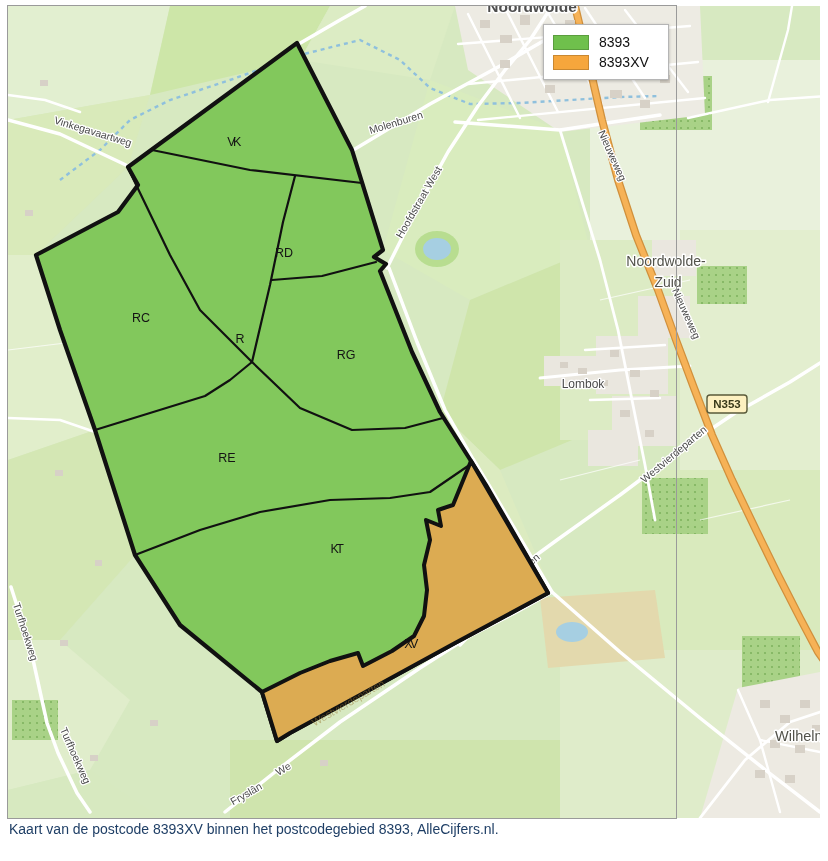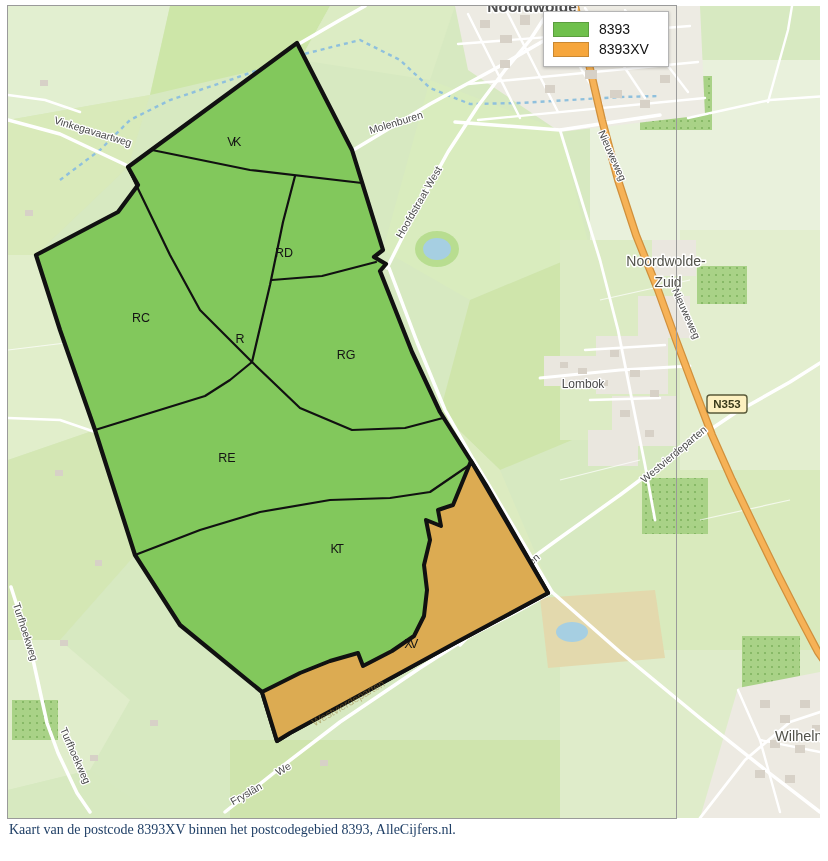--- a/index.html
+++ b/index.html
@@ -13,28 +13,28 @@
   .placelabel{font-family:"Liberation Sans",sans-serif;font-size:14px;fill:#52524a;
             stroke:#ffffff;stroke-width:2.8px;paint-order:stroke;stroke-linejoin:round;text-anchor:middle;}
   .citylabel{font-family:"Liberation Sans",sans-serif;font-size:15.5px;font-weight:bold;fill:#4e4e4e;
             stroke:#ffffff;stroke-width:3px;paint-order:stroke;stroke-linejoin:round;text-anchor:middle;}
   .regionlabel{font-family:"Liberation Sans",sans-serif;font-size:12.5px;fill:#141414;text-anchor:middle;}
   .tight{letter-spacing:-2.5px;}
   .faint{opacity:.5;stroke:none;fill:#9a7c3a;}
   .shieldtext{font-family:"Liberation Sans",sans-serif;font-size:11.5px;font-weight:bold;fill:#3a3a1a;text-anchor:middle;}
 
   
-  .legend{position:absolute;top:5px;right:7px;width:106px;background:#ffffff;border:1px solid #b5b5b5;
+  .legend{position:absolute;top:18px;right:7px;width:106px;background:#ffffff;border:1px solid #b5b5b5;
           box-shadow:0 1px 3px rgba(0,0,0,.25);padding:7px 9px;font-family:"Liberation Sans",sans-serif;}
   .legend-row{display:flex;align-items:center;gap:10px;height:20px;}
   .legend-swatch{width:34px;height:13px;border:1px solid rgba(0,0,0,.18);flex:0 0 auto;}
   .legend-label{font-size:14px;color:#111;}
 
   
-  .caption{position:absolute;left:9px;top:820px;font-family:Liberation Serif, serif;
+  .caption{position:absolute;left:9px;top:820px;font-family:Liberation Sans, sans-serif;
            font-size:14px;line-height:19px;color:#1f3f66;white-space:nowrap;text-align:center;}
 </style>
 </head>
 <body>
 
 <div class="page">
 
   <div class="map">
     <svg viewBox="8 6 812 812" preserveAspectRatio="none">
       <defs>

